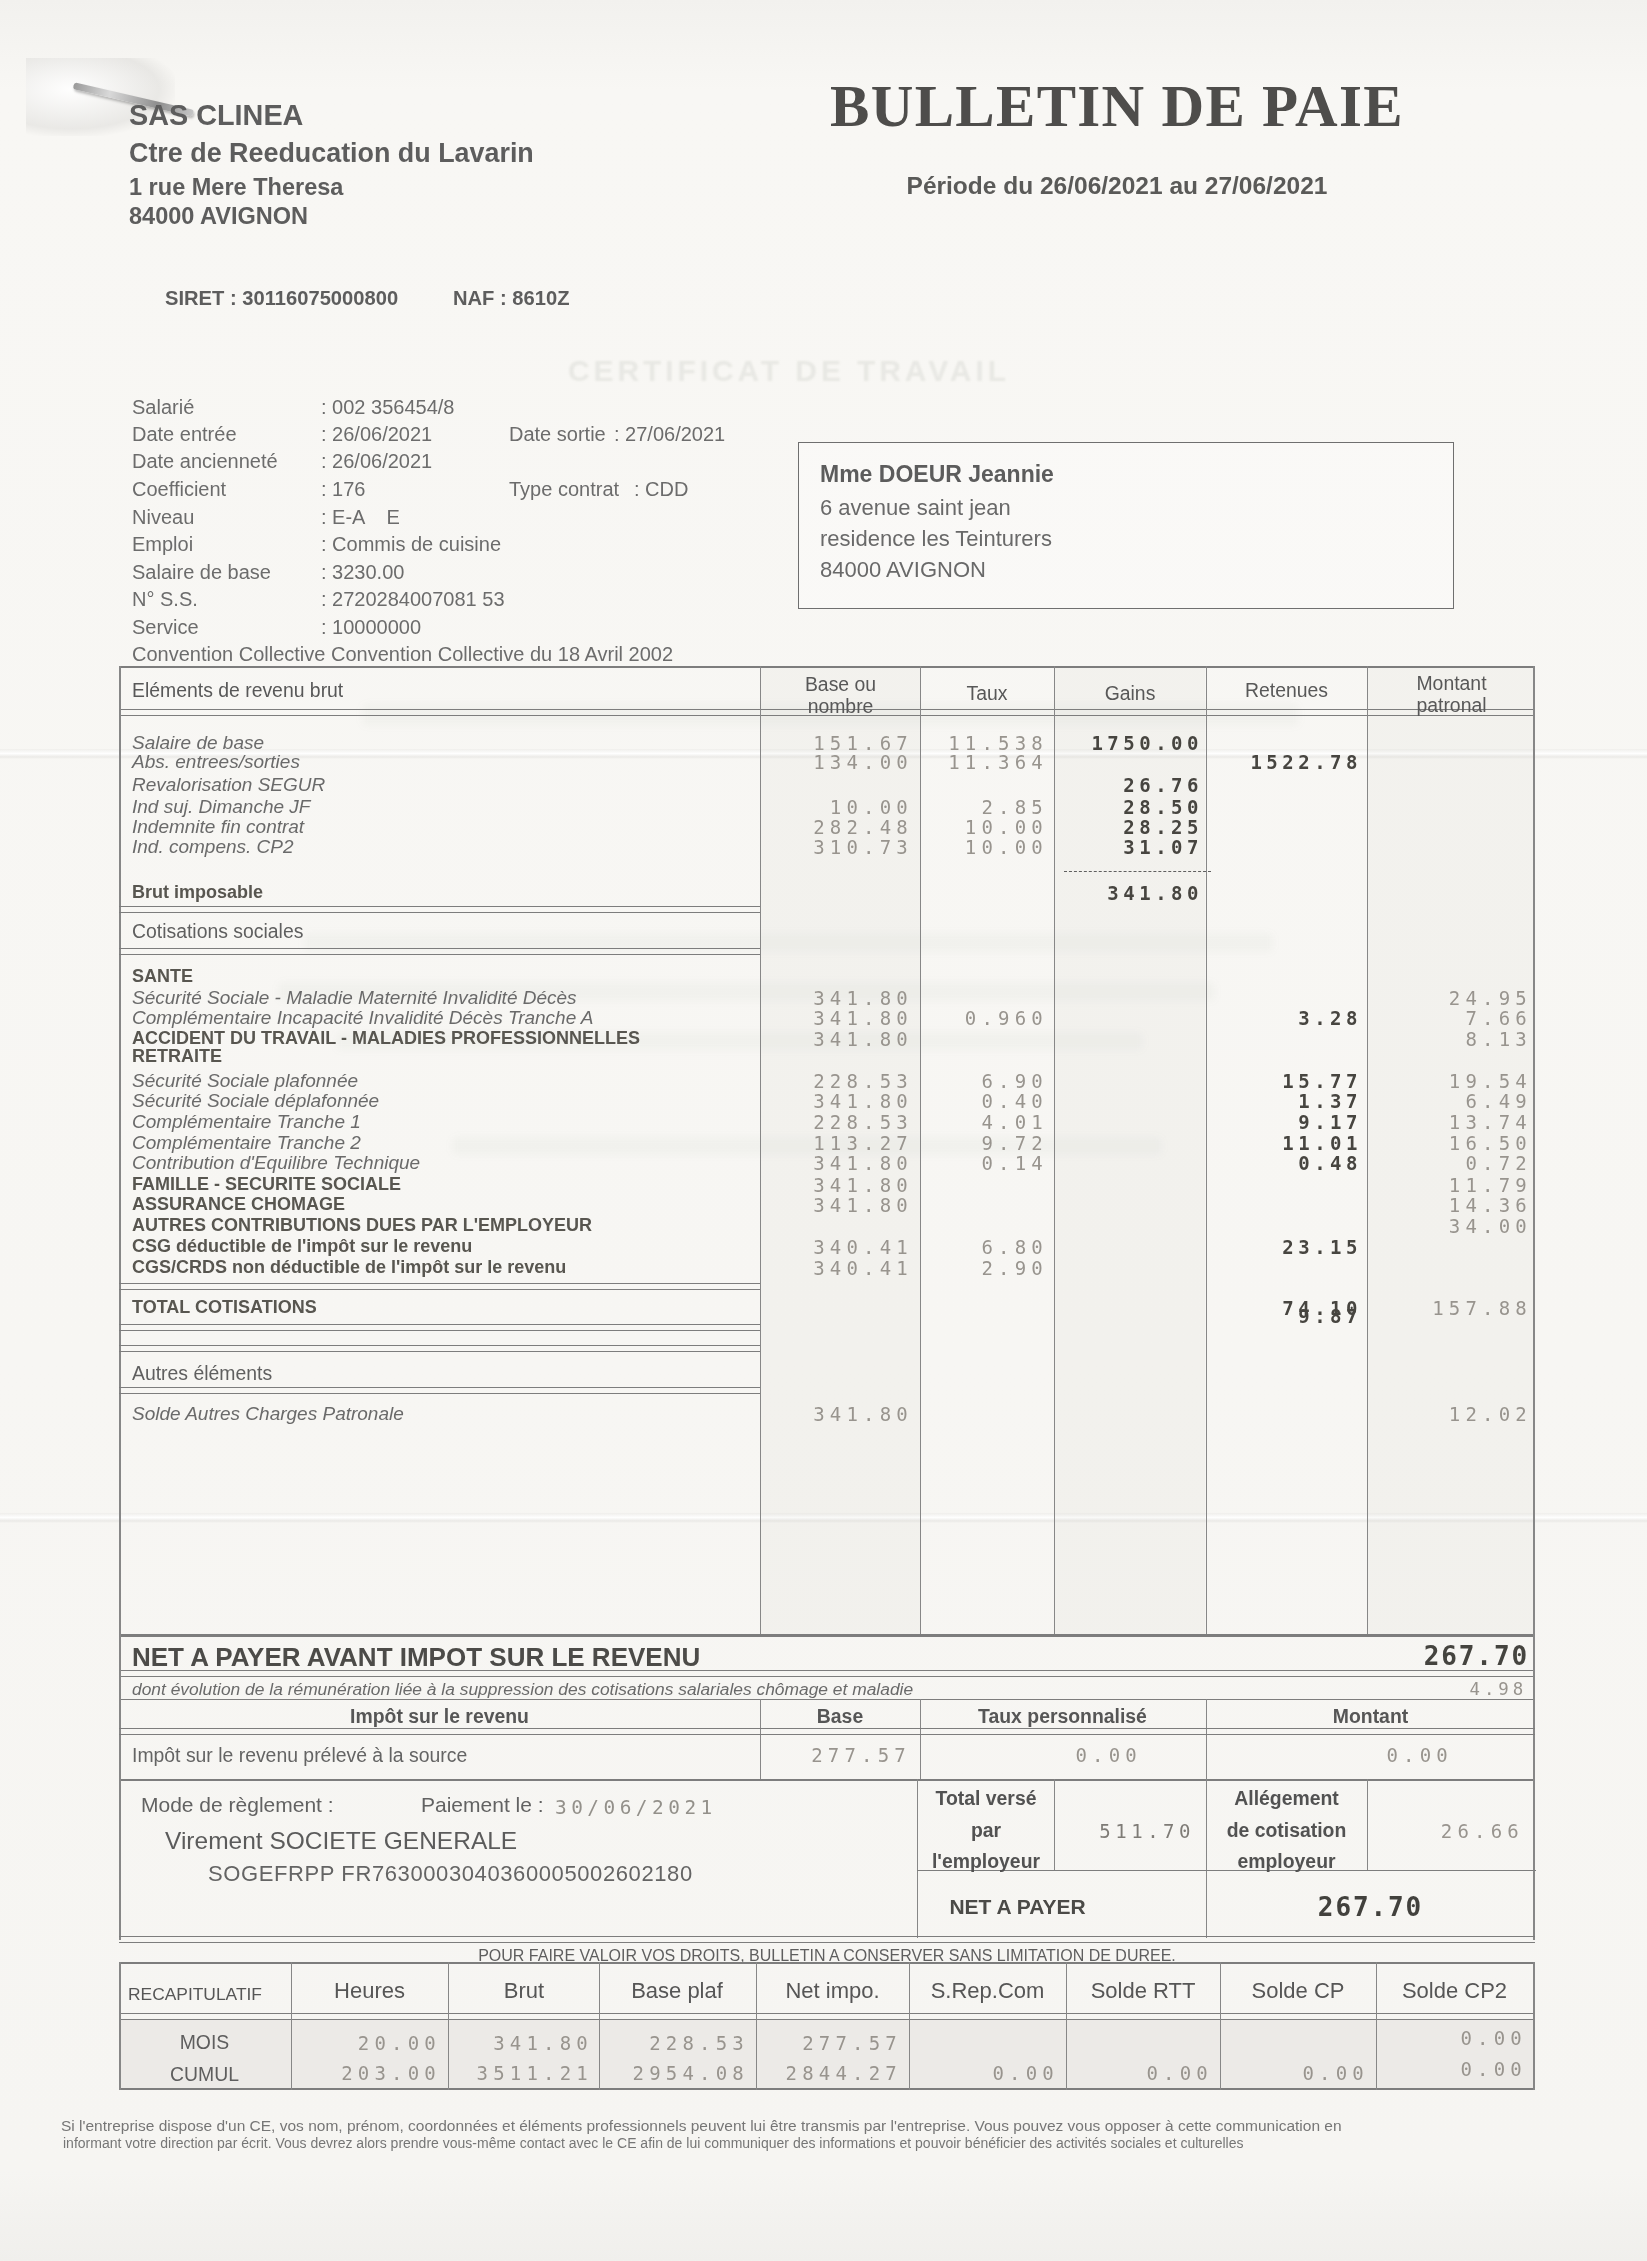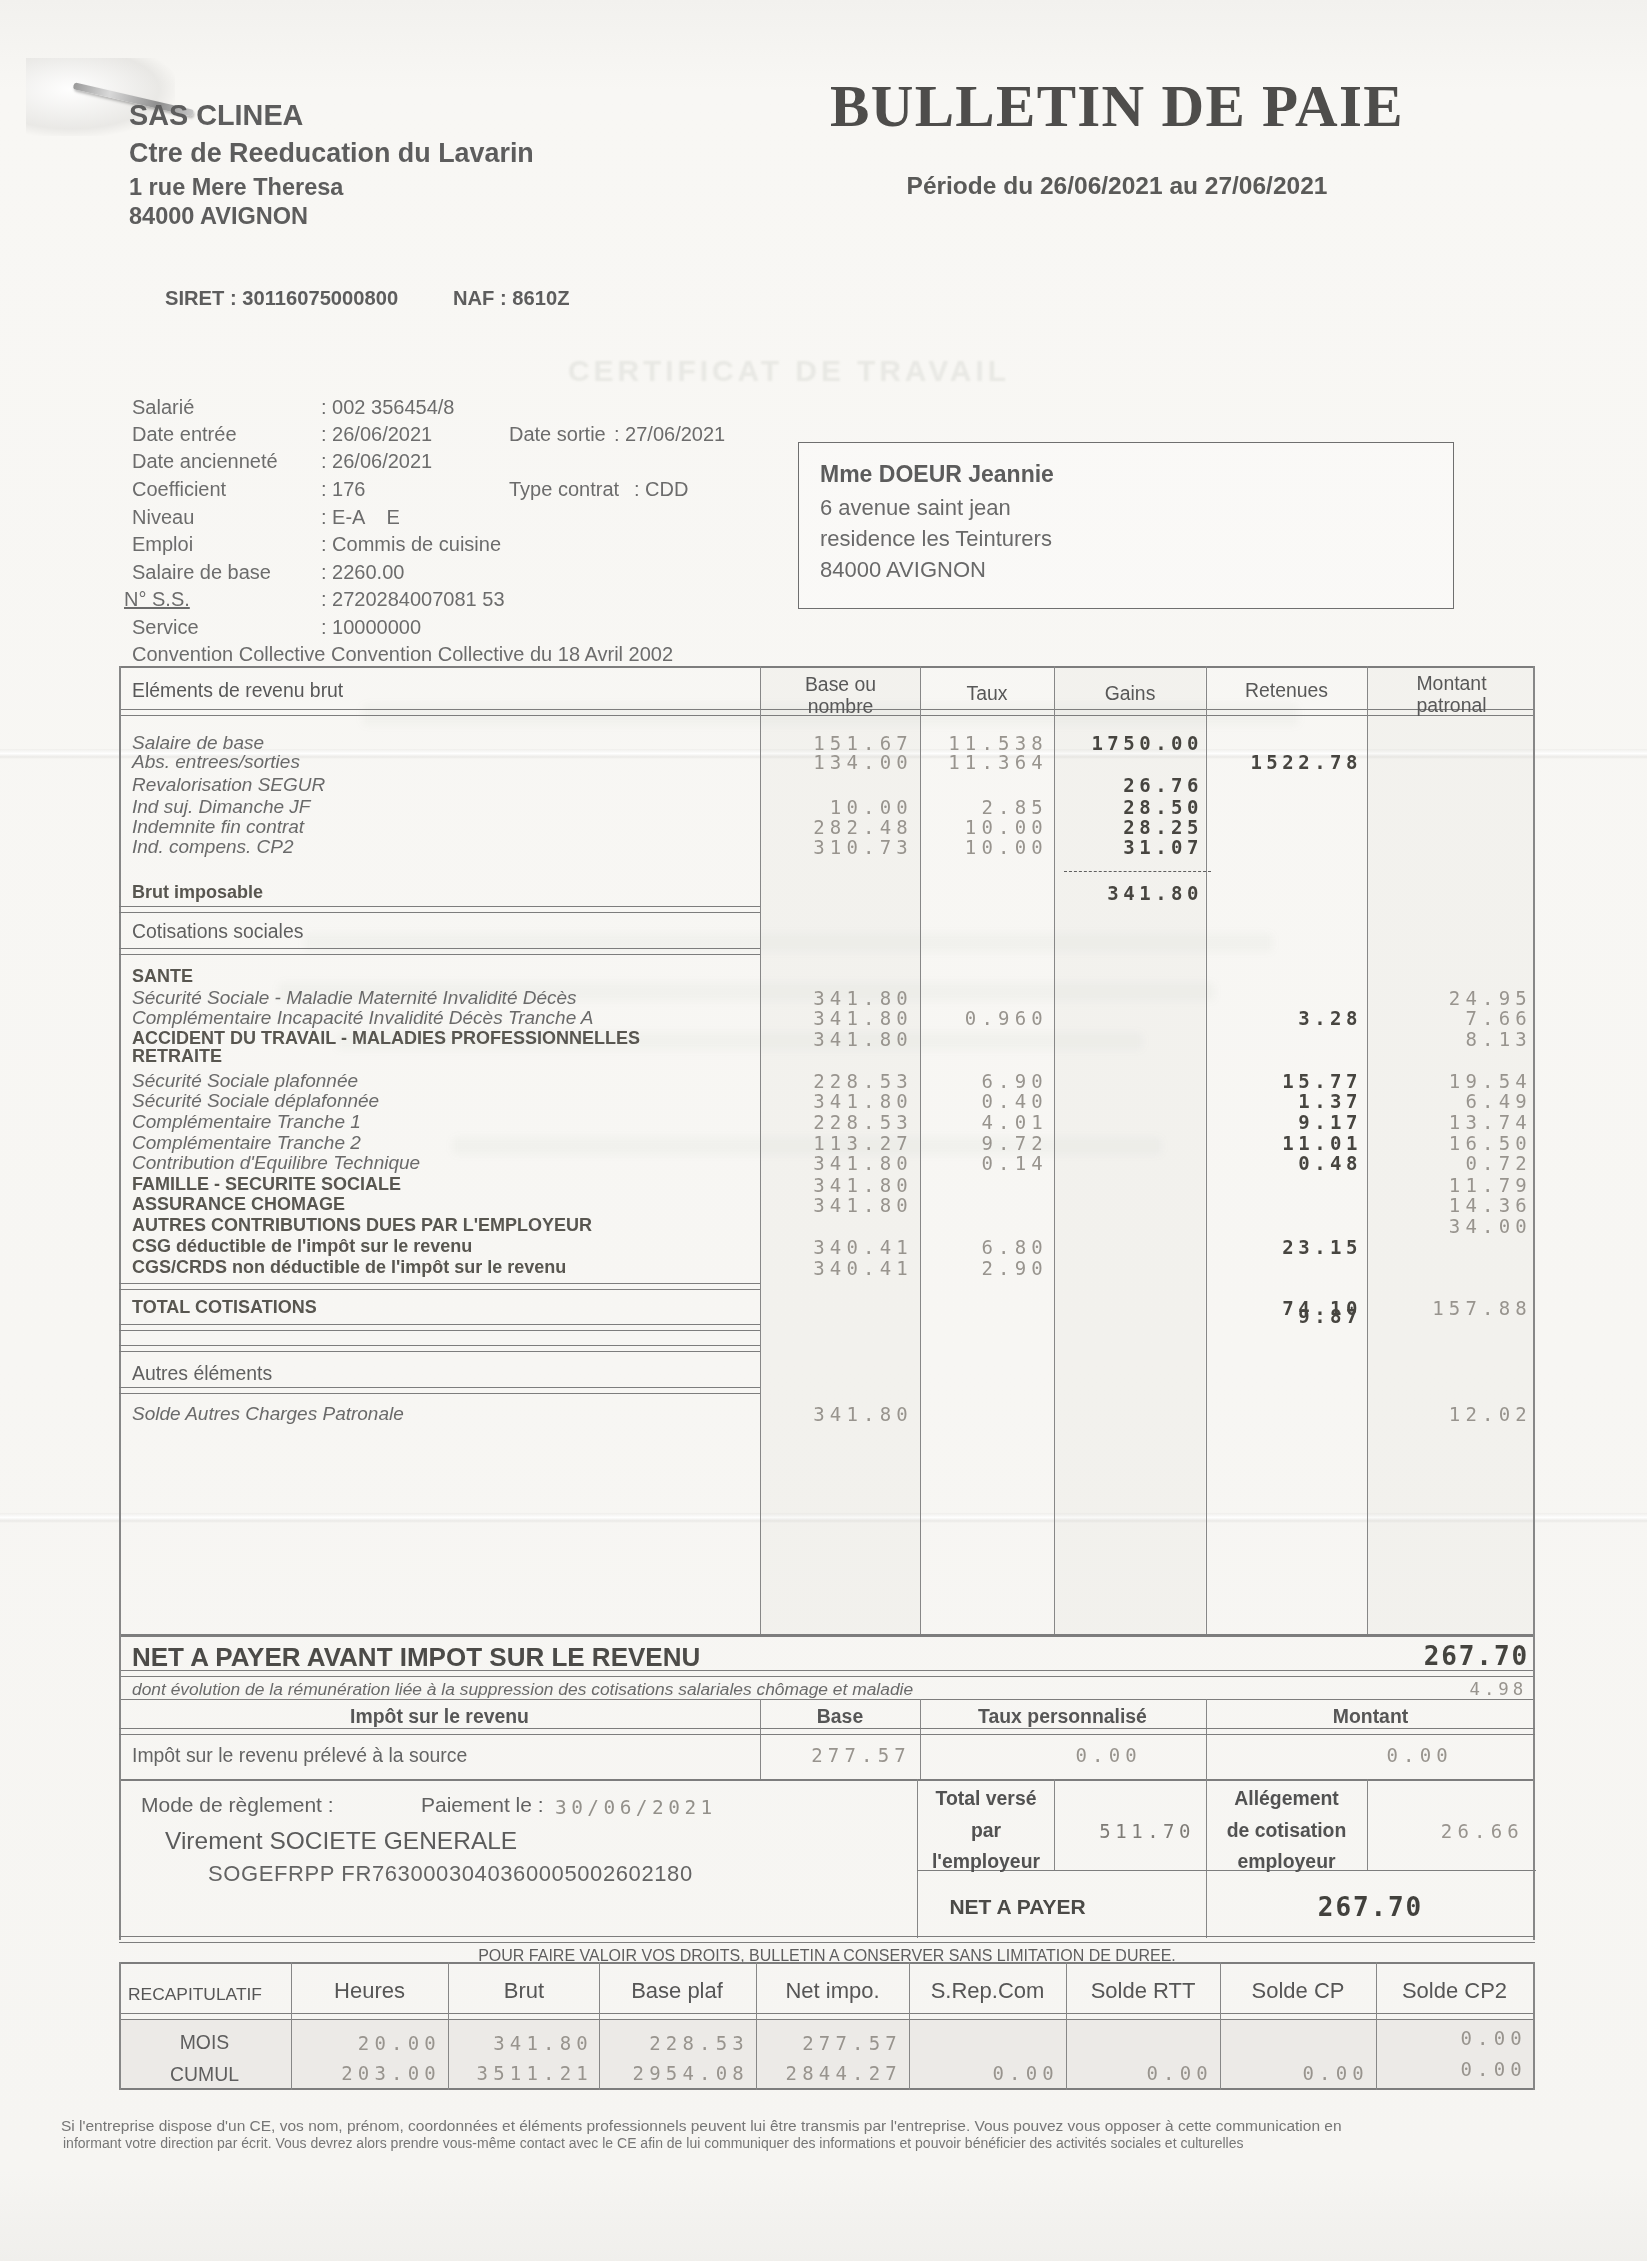--- a/index.html
+++ b/index.html
@@ -72,22 +72,22 @@
     <div class="val" style="left:321px; top:450px;">: 26/06/2021</div>
     <div class="lab" style="left:132px; top:478px;">Coefficient</div>
     <div class="val" style="left:321px; top:478px;">: 176</div>
     <div class="lab" style="left:509px; top:478px;">Type contrat</div>
     <div class="val" style="left:634px; top:478px;">: CDD</div>
     <div class="lab" style="left:132px; top:506px;">Niveau</div>
     <div class="val" style="left:321px; top:506px;">: E-A    E</div>
     <div class="lab" style="left:132px; top:533px;">Emploi</div>
     <div class="val" style="left:321px; top:533px;">: Commis de cuisine</div>
     <div class="lab" style="left:132px; top:561px;">Salaire de base</div>
-    <div class="val" style="left:321px; top:561px;">: 2260.00</div>
-    <div class="lab" style="left:124px; top:588px;text-decoration:underline;">N° S.S.</div>
+    <div class="val" style="left:321px; top:561px;">: 3230.00</div>
+    <div class="lab" style="left:132px; top:588px;">N° S.S.</div>
     <div class="val" style="left:321px; top:588px;">: 2720284007081 53</div>
     <div class="lab" style="left:132px; top:616px;">Service</div>
     <div class="val" style="left:321px; top:616px;">: 10000000</div>
     <div class="lab" style="left:132px; top:643px;">Convention Collective Convention Collective du 18 Avril 2002</div>
   </div>
 
   <div class="abs" style="left:798px; top:442px; width:654px; height:165px; border:1.9px solid #6f6f6f; background:rgba(255,255,255,.25);">
     <div class="abs" style="left:21px; top:18px;  font-size:23px; font-weight:bold; color:#5c5c5c;">Mme DOEUR Jeannie</div>
     <div class="abs" style="left:21px; top:52px;  font-size:22px; color:#696969;">6 avenue saint jean</div>
     <div class="abs" style="left:21px; top:83px; font-size:22px; color:#696969;">residence les Teinturers</div>

